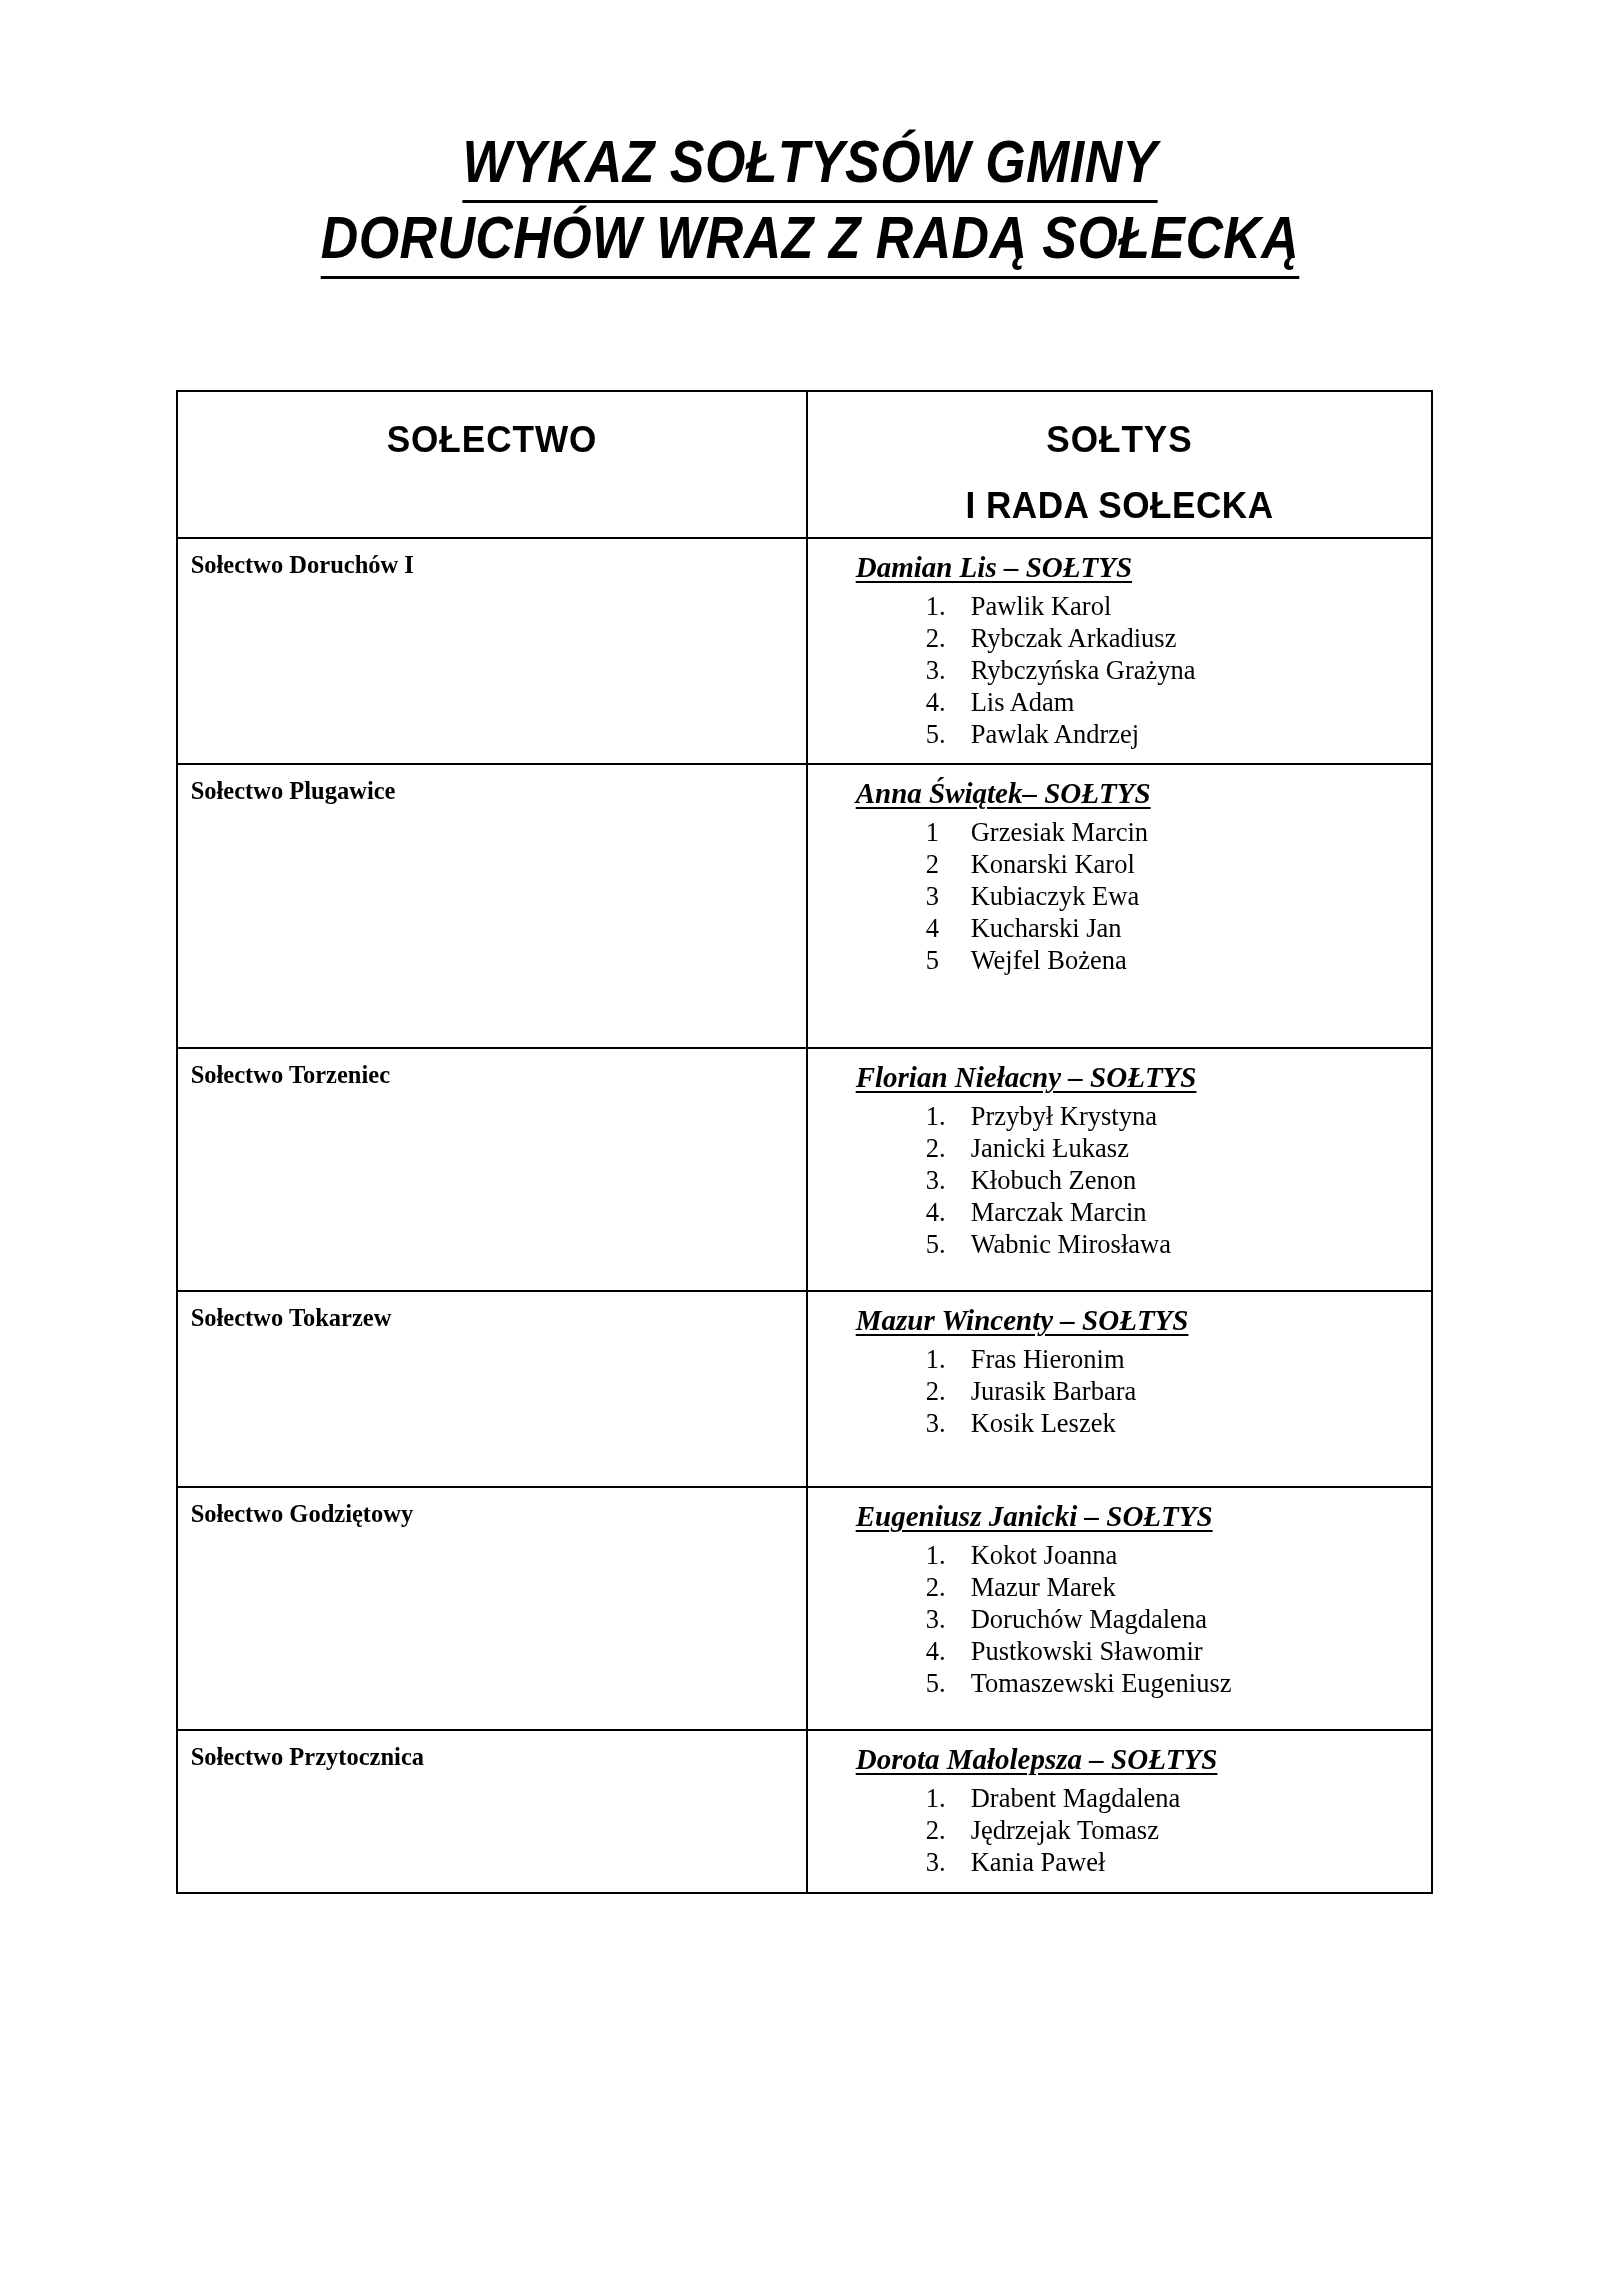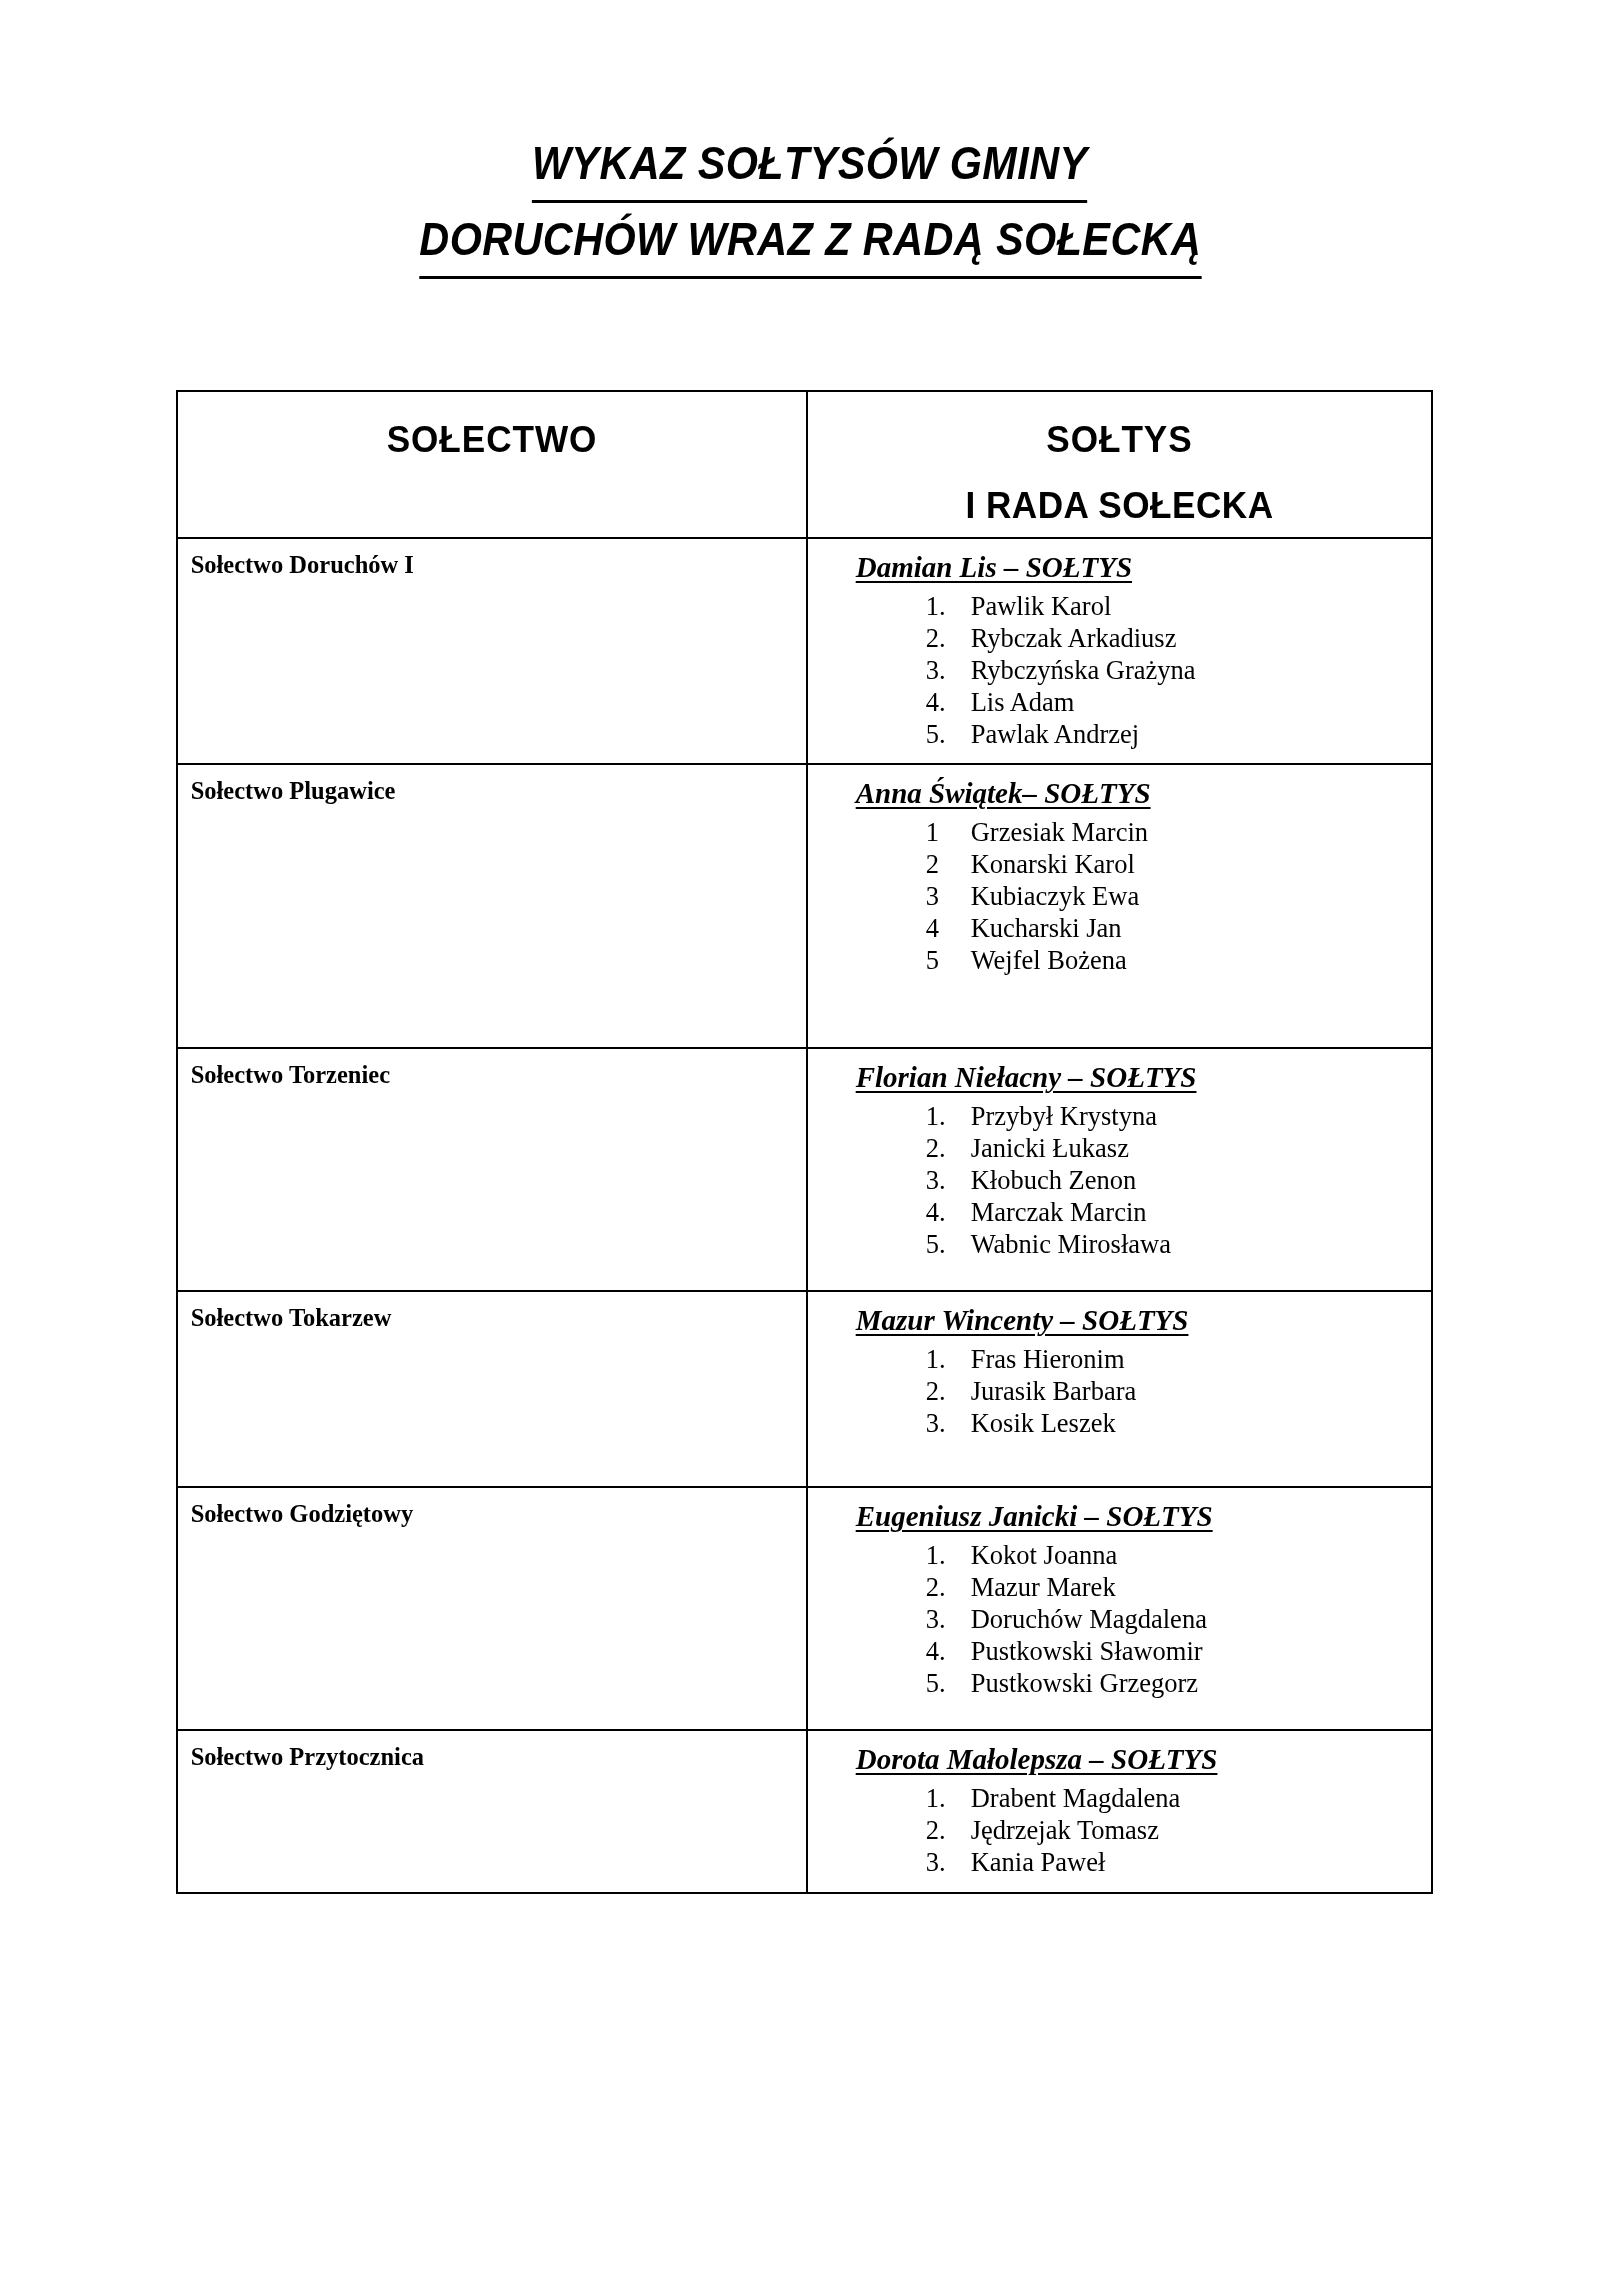--- a/index.html
+++ b/index.html
@@ -28,21 +28,21 @@
     position: absolute;
     left: 0;
     top: 127px;
     width: 1620px;
     text-align: center;
   }
   .doc-title-line {
     font-family: "Liberation Sans", "DejaVu Sans", sans-serif;
     font-weight: 700;
     font-style: italic;
-    font-size: 47px;
+    font-size: 59px;
     letter-spacing: 0.5px;
     line-height: 71px;
     white-space: nowrap;
     display: block;
   }
   .doc-title-line > span {
     display: inline-block;
     border-bottom: 3.9px solid #000;
     padding-bottom: 2px;
     transform: scaleX(0.88);
@@ -242,21 +242,21 @@
           <div class="soł-name">Sołectwo Godziętowy</div>
         </td>
         <td>
           <div class="right-cell-inner">
             <div><span class="soltys-line">Eugeniusz Janicki – SOŁTYS</span></div>
             <ol class="members">
               <li><span class="num">1.</span><span>Kokot  Joanna</span></li>
               <li><span class="num">2.</span><span>Mazur Marek</span></li>
               <li><span class="num">3.</span><span>Doruchów Magdalena</span></li>
               <li><span class="num">4.</span><span>Pustkowski Sławomir</span></li>
-              <li><span class="num">5.</span><span>Pustkowski Grzegorz</span></li>
+              <li><span class="num">5.</span><span>Tomaszewski Eugeniusz</span></li>
             </ol>
           </div>
         </td>
       </tr>
 
       <tr class="pad-row-6">
         <td>
           <div class="soł-name">Sołectwo Przytocznica</div>
         </td>
         <td>

